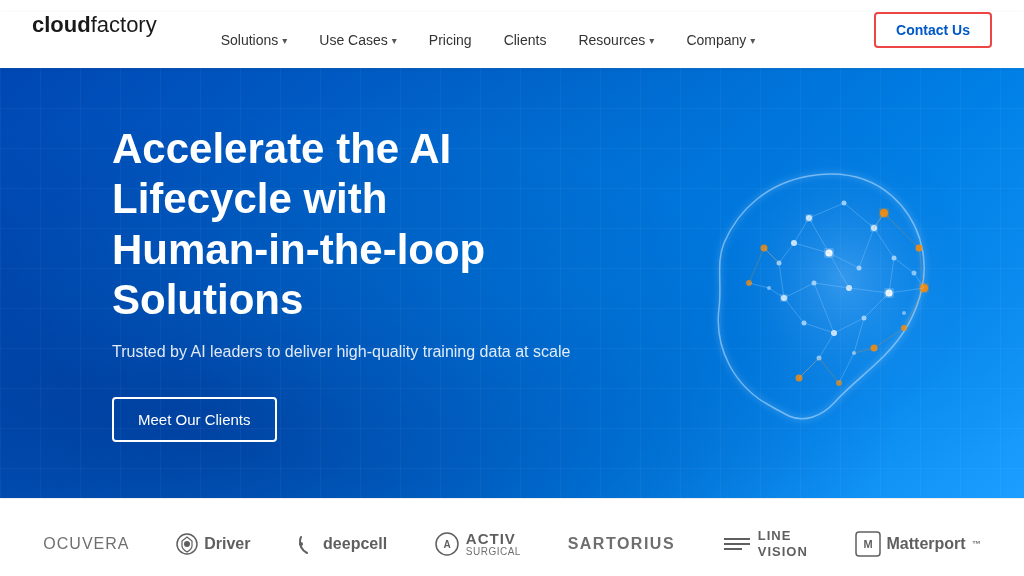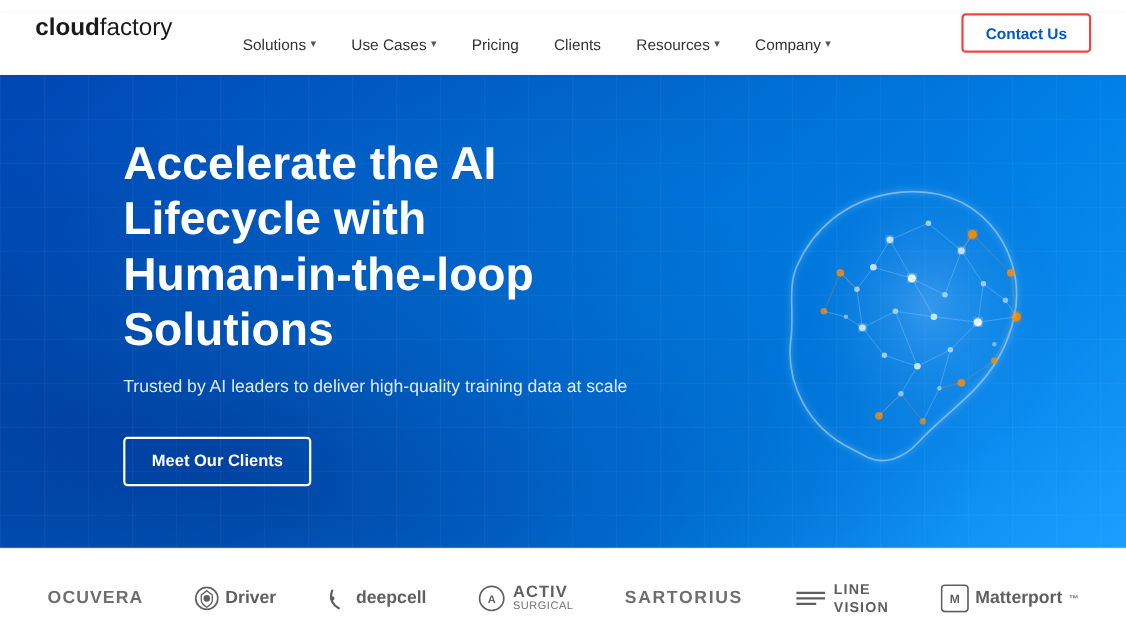--- a/index.html
+++ b/index.html
@@ -123,21 +123,21 @@
       cursor: pointer;
       white-space: nowrap;
     }
     .btn-secondary {
       background: transparent;
       color: #fff;
       border: 2px solid #fff;
       border-radius: 4px;
       padding: 12px 24px;
       font-size: 15px;
-      font-weight: 700;
+      font-weight: 400;
       cursor: pointer;
       white-space: nowrap;
     }
 
     
     .hero-illustration {
       position: absolute;
       right: 40px;
       top: 20px;
       width: 340px;
@@ -314,21 +314,21 @@
         <line x1="155" y1="290" x2="175" y2="270"></line>
         <line x1="195" y1="295" x2="175" y2="270"></line>
       </g>
     </svg>
   </div>
 </section>
 
 <div class="clients-bar">
 
   <div class="client-logo">
-    <span style="font-size:16px; font-weight:700; letter-spacing:1px; color:#555;">OCUVERA</span>
+    <span style="font-size:16px; font-weight:400; letter-spacing:1px; color:#555;">OCUVERA</span>
   </div>
 
   <div class="client-logo">
     <svg width="22" height="22" viewBox="0 0 22 22">
       <circle cx="11" cy="11" r="10" fill="none" stroke="#444" stroke-width="1.5"></circle>
       <path d="M11 4 L16 8 L16 13 C16 16 11 19 11 19 C11 19 6 16 6 13 L6 8 Z" fill="none" stroke="#444" stroke-width="1.2"></path>
       <circle cx="11" cy="11" r="3" fill="#444"></circle>
     </svg>
     <span style="font-size:16px; font-weight:700; color:#444;">Driver</span>
   </div>

